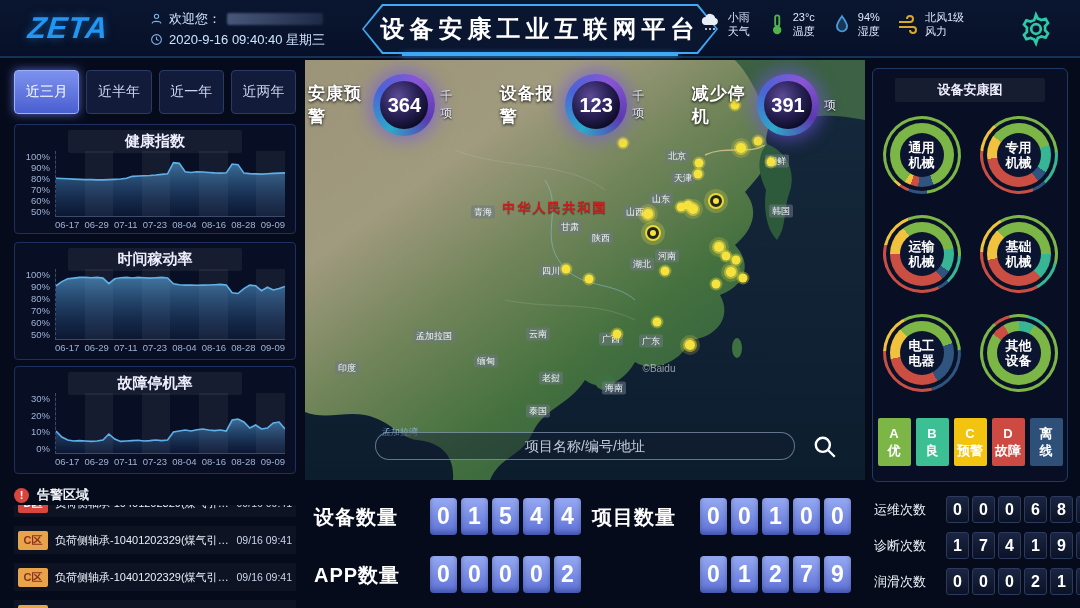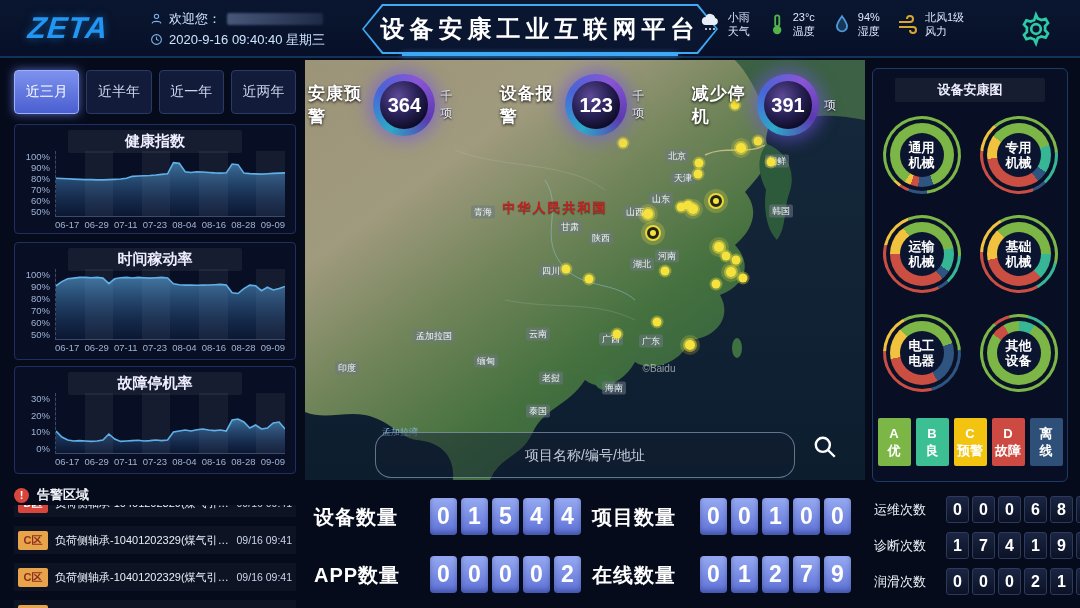--- a/index.html
+++ b/index.html
@@ -81,21 +81,21 @@
   .stat-circle{width:62px;height:62px;border-radius:50%;margin:0 5px;position:relative;flex:0 0 auto;
     background:conic-gradient(from 210deg,#2ea8c9,#4a64d8,#8a55d6,#5b3ab0,#2ea8c9);
     box-shadow:0 0 16px 5px rgba(115,85,230,.55);}
   .stat-circle .inner{position:absolute;inset:7px;border-radius:50%;
     background:radial-gradient(circle at 38% 32%,#5c4a96 0%,#2a2258 42%,#0c0a24 78%);
     display:flex;align-items:center;justify-content:center;}
   .stat-value{font-size:20px;font-weight:bold;color:#fff;}
   .stat-unit{font-size:12px;color:#f0f4fa;text-shadow:0 1px 2px #000;margin-right:26px;}
   .stat-gap{width:16px;}
 
-  .search-wrap{position:absolute;left:375px;top:432px;width:420px;height:46px;}
+  .search-wrap{position:absolute;left:375px;top:432px;width:420px;height:28px;}
   .search-input{width:100%;height:100%;border-radius:16px;border:1px solid rgba(170,190,220,.55);
     background:rgba(18,28,48,.45);color:#e8eef8;text-align:center;font-size:14px;outline:none;}
   .search-input::placeholder{color:rgba(225,232,245,.85);}
   .search-icon{position:absolute;left:812px;top:434px;width:26px;height:26px;cursor:pointer;}
 
   .bstat-label{position:absolute;font-size:20px;font-weight:bold;color:#fff;letter-spacing:1px;line-height:38px;}
   .digits{position:absolute;display:flex;gap:4px;}
   .digit-blue{width:27px;height:37px;border-radius:4px;background:linear-gradient(180deg,#96a9f2,#5d71d6);
     color:#fff;font-size:23px;font-weight:bold;display:flex;align-items:center;justify-content:center;
     box-shadow:inset 0 -3px 5px rgba(20,30,80,.35);}
@@ -472,21 +472,20 @@
       <span class="digit-blue">0</span>
     </div>
   <div class="bstat-label" style="left:314px;top:556px;">APP数量</div>
   <div class="digits" style="left:430px;top:556px;">
       <span class="digit-blue">0</span>
       <span class="digit-blue">0</span>
       <span class="digit-blue">0</span>
       <span class="digit-blue">0</span>
       <span class="digit-blue">2</span>
     </div>
-  <div class="bstat-label" style="left:592px;top:556px;">在线数量</div>
   <div class="digits" style="left:700px;top:556px;">
       <span class="digit-blue">0</span>
       <span class="digit-blue">1</span>
       <span class="digit-blue">2</span>
       <span class="digit-blue">7</span>
       <span class="digit-blue">9</span>
     </div>
 
   <div class="rpanel">
     <div class="rtitle">设备安康图</div>

